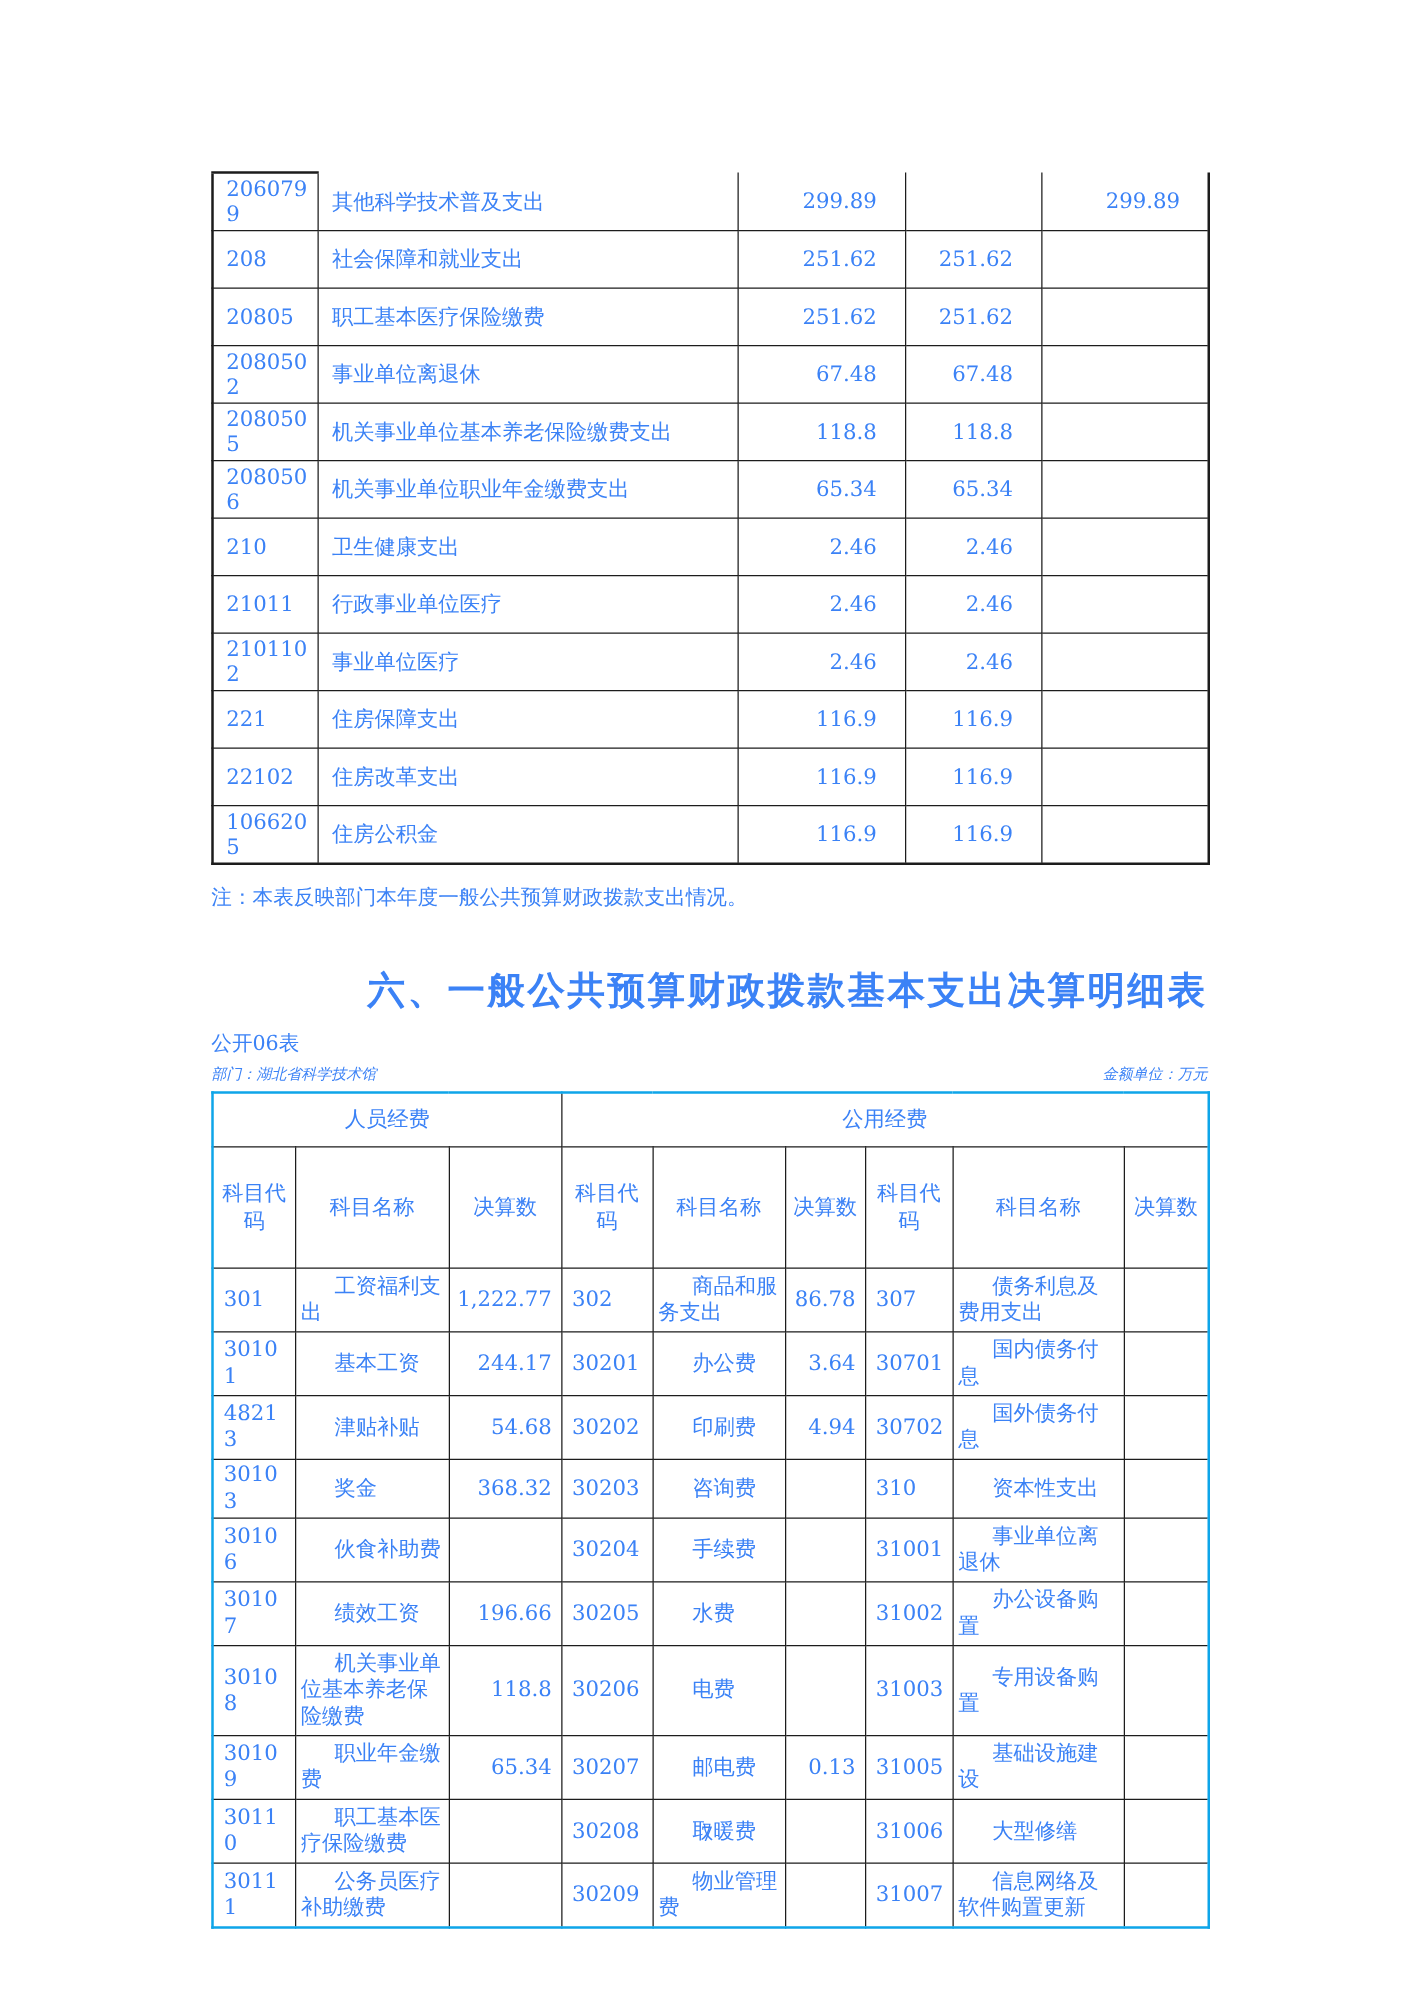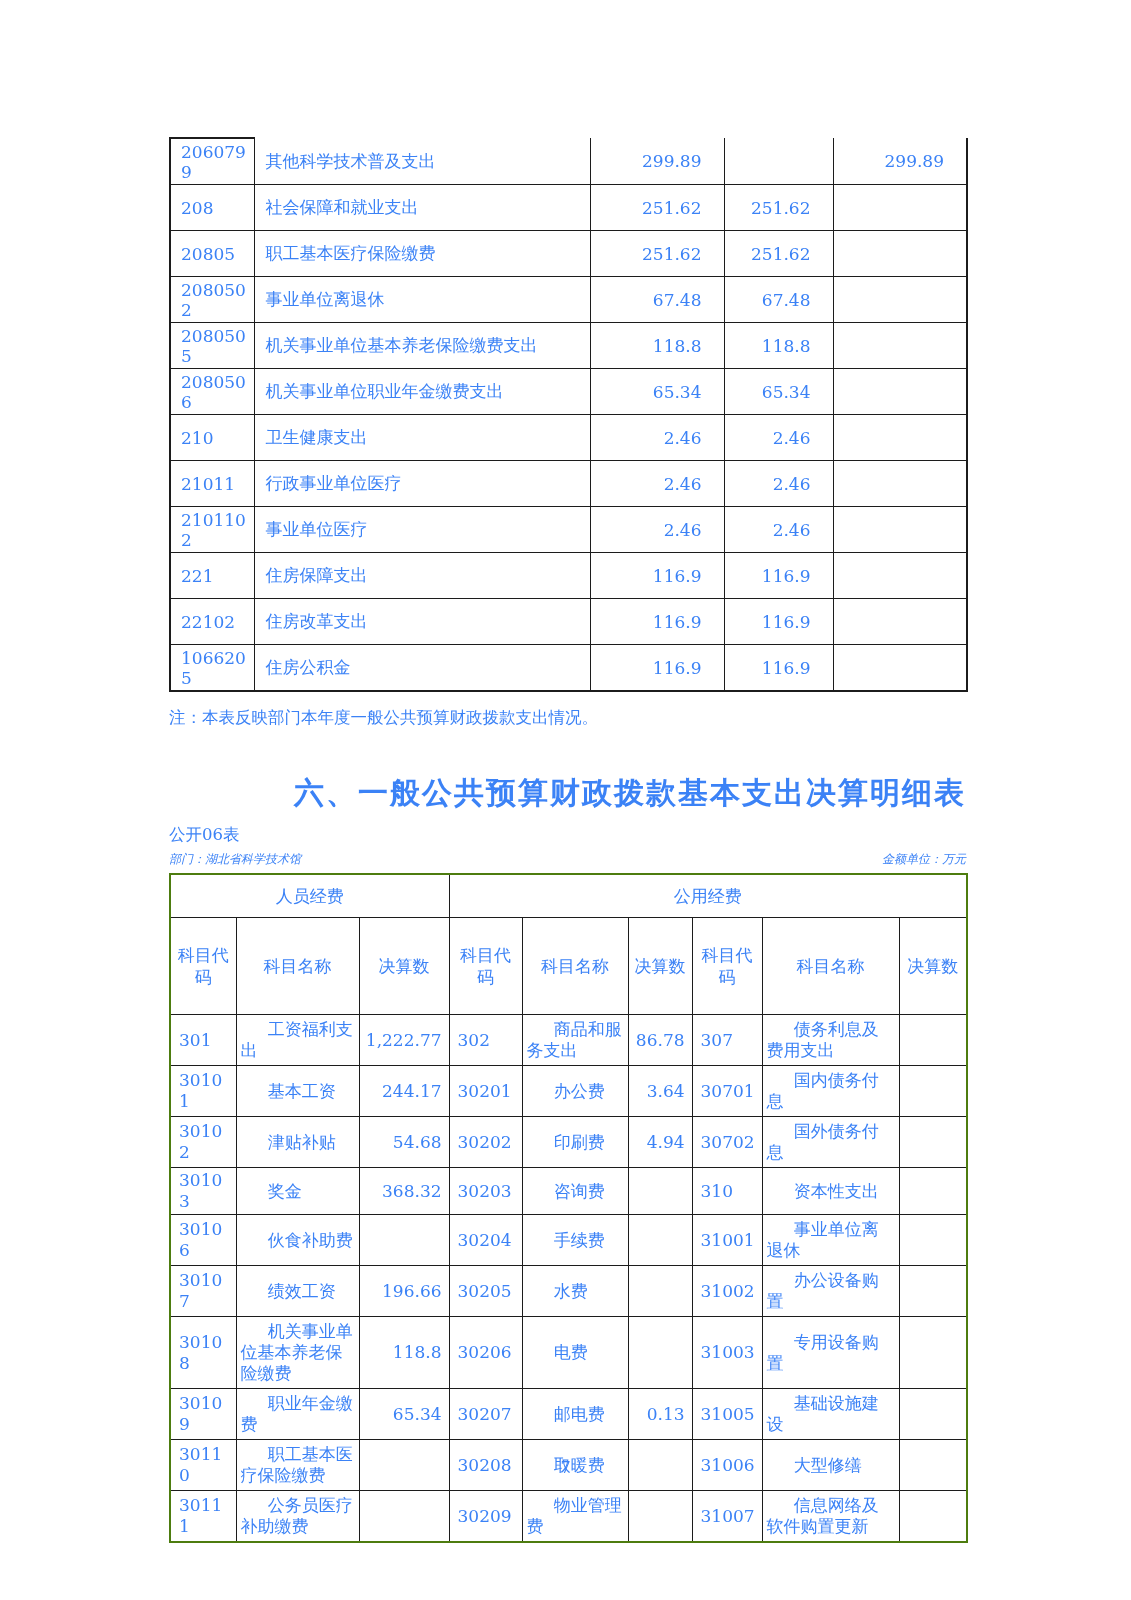--- a/index.html
+++ b/index.html
@@ -44,21 +44,21 @@
     letter-spacing:2px;
     line-height:36px;
   }
   .form-label{margin-top:14px;text-align:left;font-size:16.5px;line-height:20px;}
   .meta-row{
     margin-top:3px;
     display:flex;justify-content:space-between;
     font-size:12px;line-height:22px;font-style:italic;
   }
   
-  .t2{border:2px solid #4d7c0f;margin-top:3px;padding-left:44px;}
+  .t2{border:2px solid #0ea5e9;margin-top:3px;padding-left:44px;}
   .t2 th{text-align:center;padding:2px 4px;line-height:22px;}
   .t2 .group-row th{height:38px;}
   .t2 .head-row th{height:92px;}
   .t2 td{height:36px;line-height:21px;}
   .t2 .c-code{padding-left:8px;}
   .t2 .c-num{padding-right:7px;}
   .c-name2{
     text-align:left;
     padding:4px 4px 4px 4px;
     text-indent:1.6em;
@@ -227,21 +227,21 @@
             <td class="c-name2">基本工资</td>
             <td class="c-num">244.17</td>
             <td class="c-code">30201</td>
             <td class="c-name2">办公费</td>
             <td class="c-num">3.64</td>
             <td class="c-code">30701</td>
             <td class="c-name2">国内债务付息</td>
             <td class="c-num"></td>
           </tr>
           <tr>
-            <td class="c-code">30102</td>
+            <td class="c-code">48213</td>
             <td class="c-name2">津贴补贴</td>
             <td class="c-num">54.68</td>
             <td class="c-code">30202</td>
             <td class="c-name2">印刷费</td>
             <td class="c-num">4.94</td>
             <td class="c-code">30702</td>
             <td class="c-name2">国外债务付息</td>
             <td class="c-num"></td>
           </tr>
           <tr>

